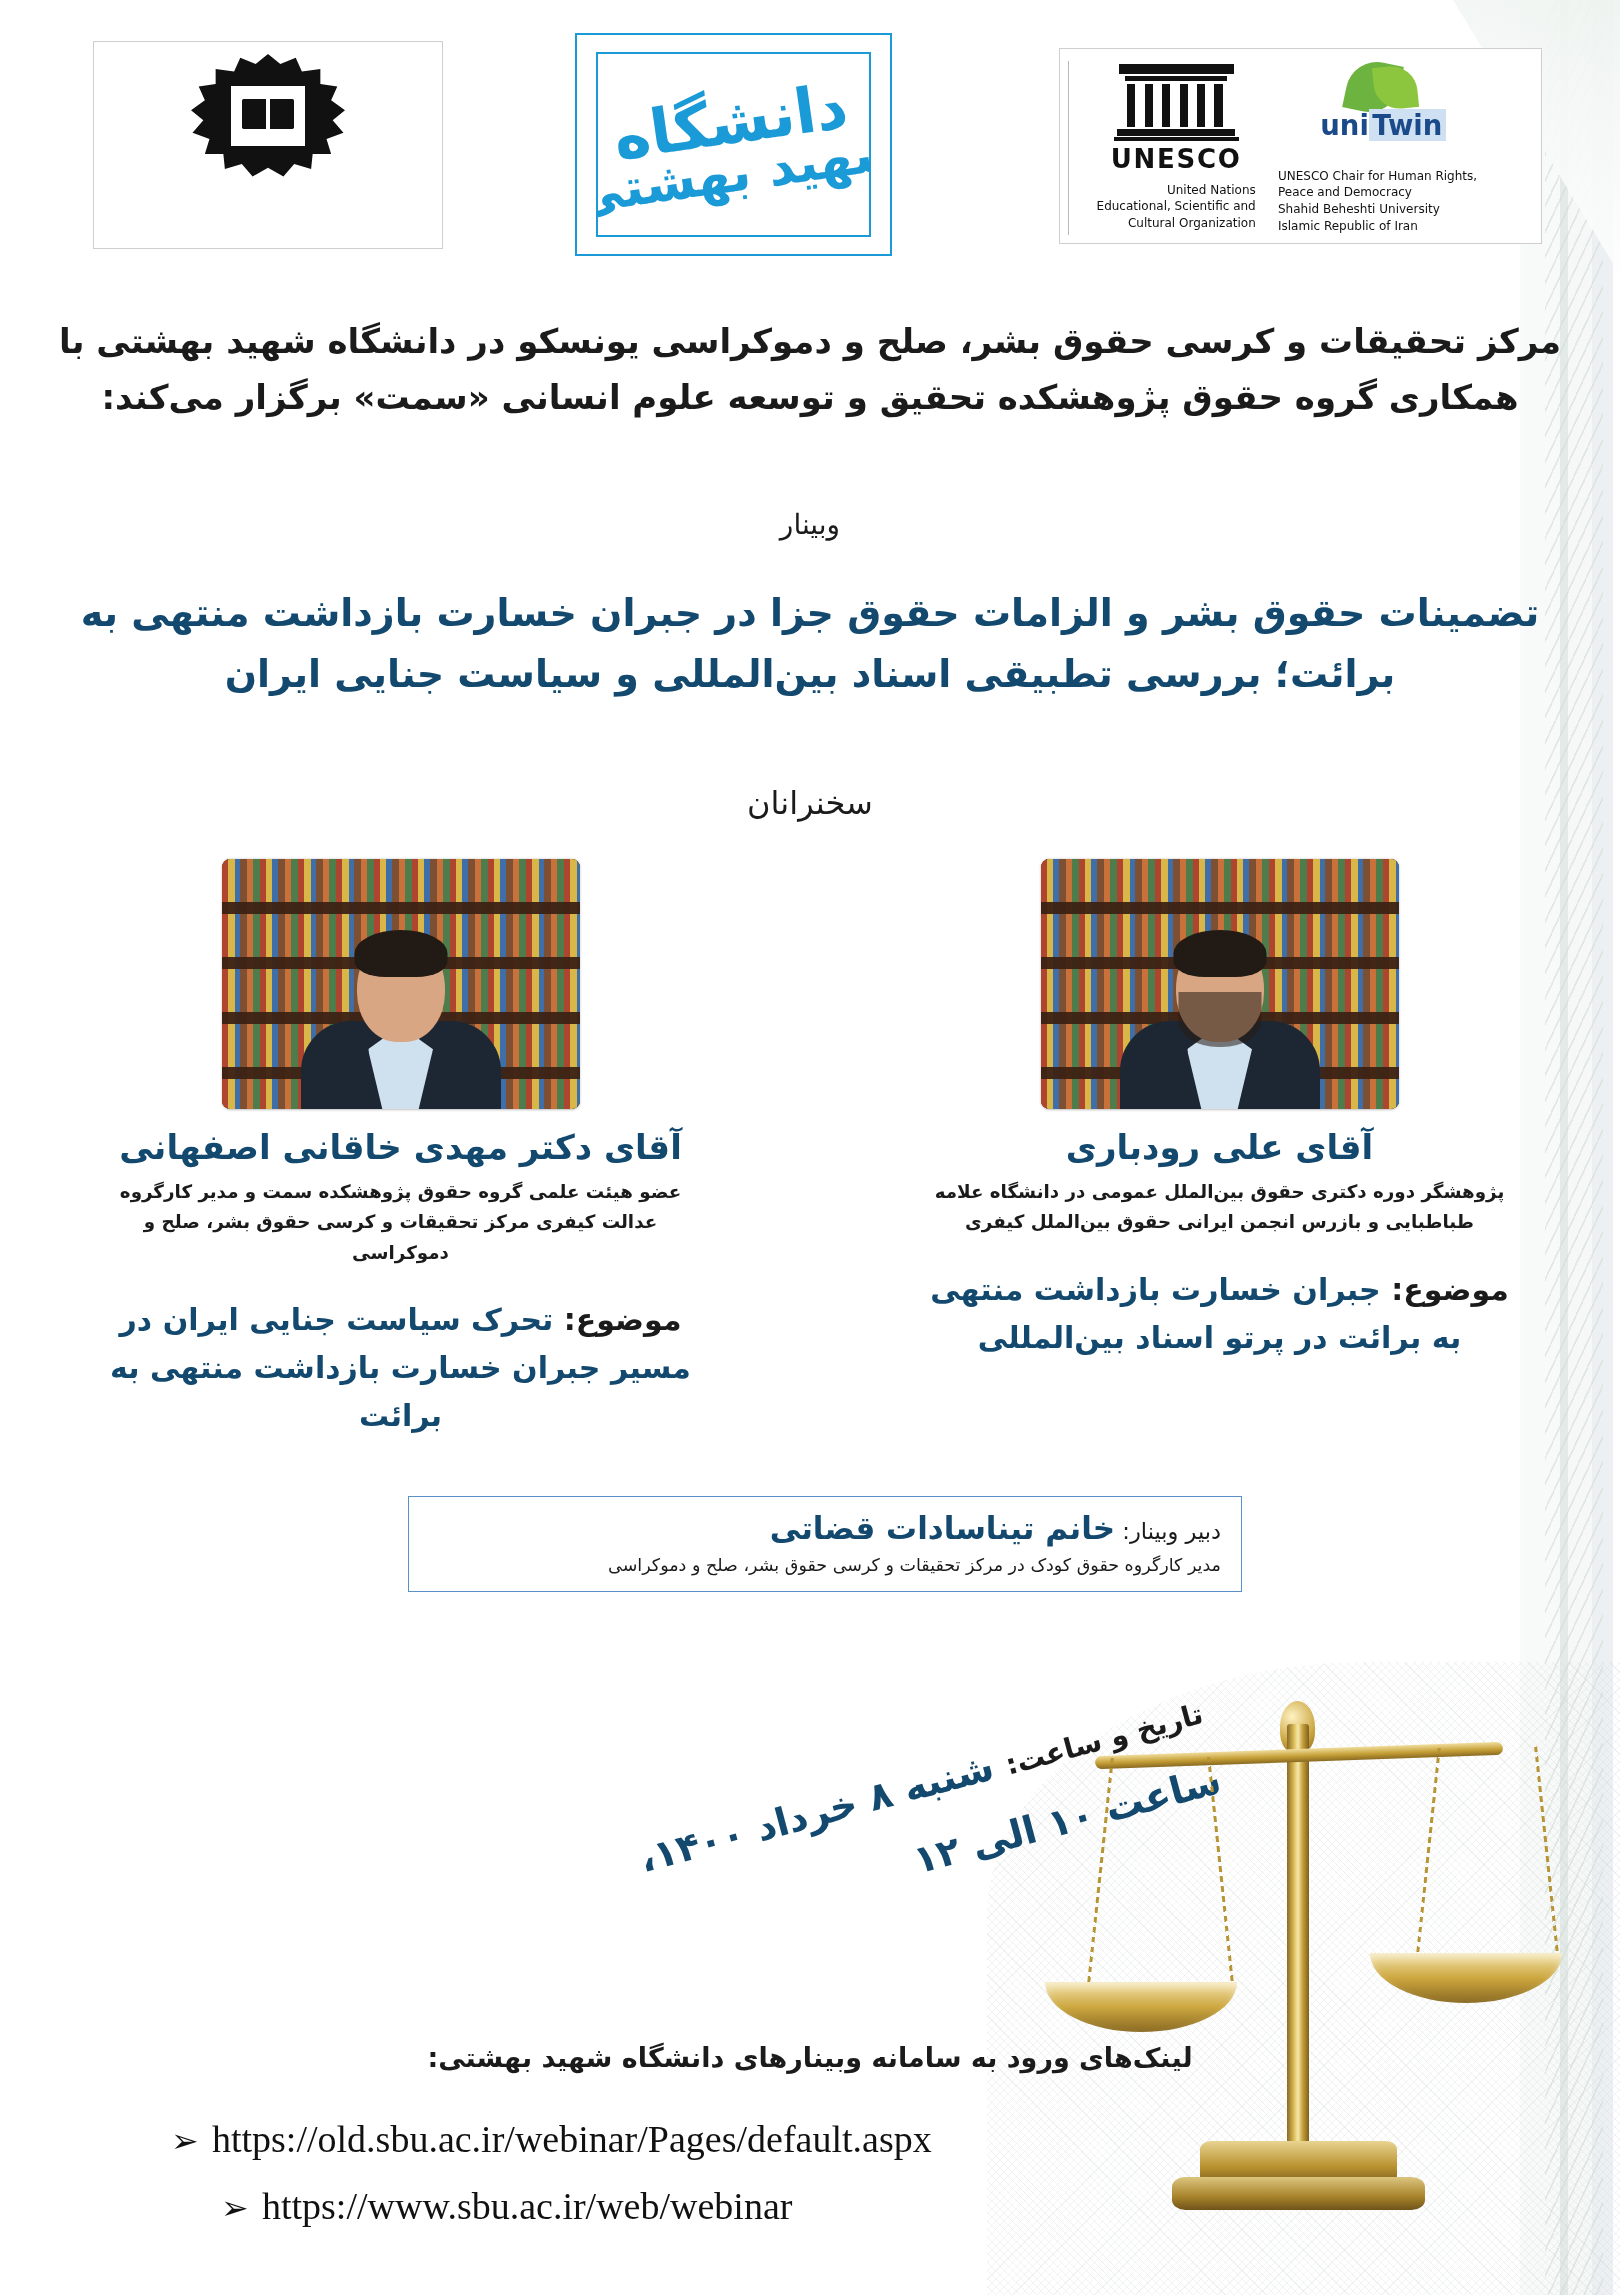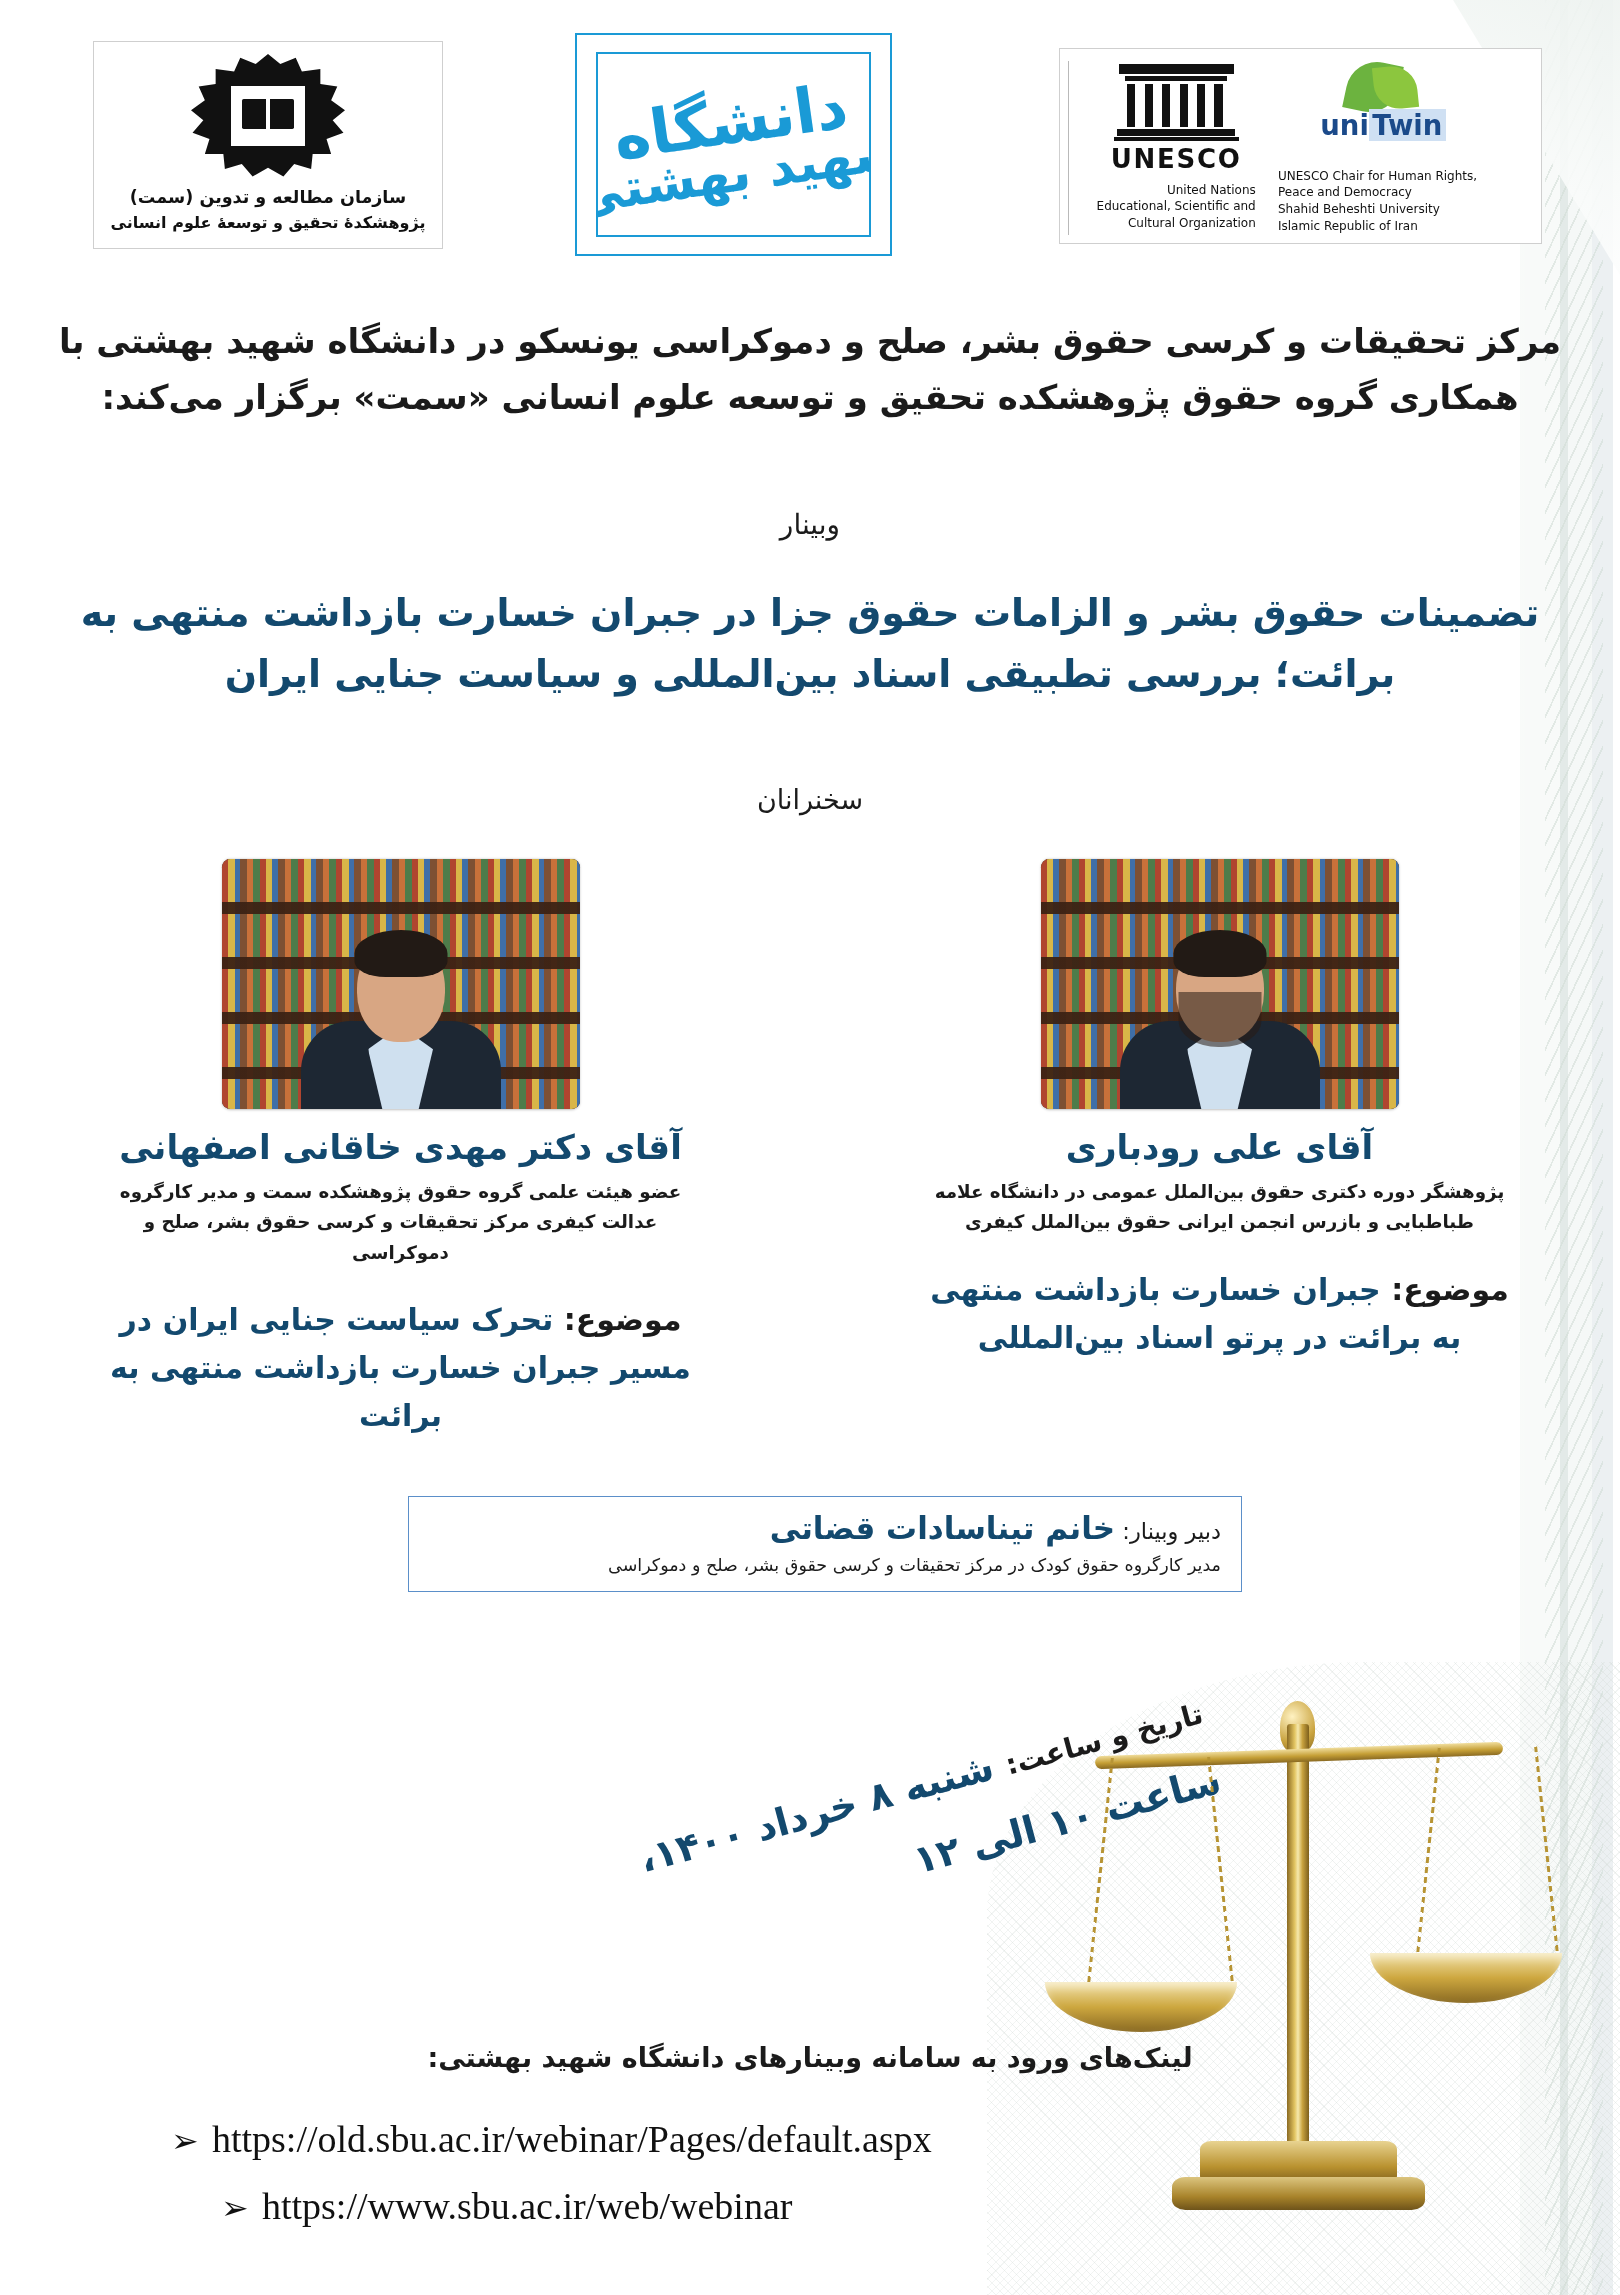--- a/index.html
+++ b/index.html
@@ -285,21 +285,21 @@
     font-weight: bold;
     font-size: 38px;
     line-height: 1.6;
     color: #13496e;
   }
   .speakers-word {
     position: absolute;
     top: 784px; left: 0; right: 0;
     text-align: center;
     font-family: "DejaVu Sans", sans-serif;
-    font-size: 27px;
+    font-size: 32px;
     color: #1b1b1b;
   }
 
   
   .speaker {
     position: absolute;
     top: 859px;
     width: 667px;
   }
   .speaker.right { right: 67px; }
@@ -558,24 +558,20 @@
 <div class="bg-corner-top-right"></div>
 <div class="bg-bottom-texture"></div>
 
 <div class="header">
 
   <div class="logo-box logo-samt">
     <div class="samt-mark">
       <div class="burst"></div>
       <div class="inner"></div>
       <div class="book"></div>
-    </div>
-    <div class="samt-text">
-      <div class="l1">سازمان مطالعه و تدوین (سمت)</div>
-      <div class="l2">پژوهشکدۀ تحقیق و توسعۀ علوم انسانی</div>
     </div>
   </div>
 
   <div class="logo-box logo-sbu">
     <div class="ring">
       <div class="sbu-calligraphy">
         <span>دانشگاه</span>
         <span class="s2">شهید بهشتی</span>
       </div>
     </div>

